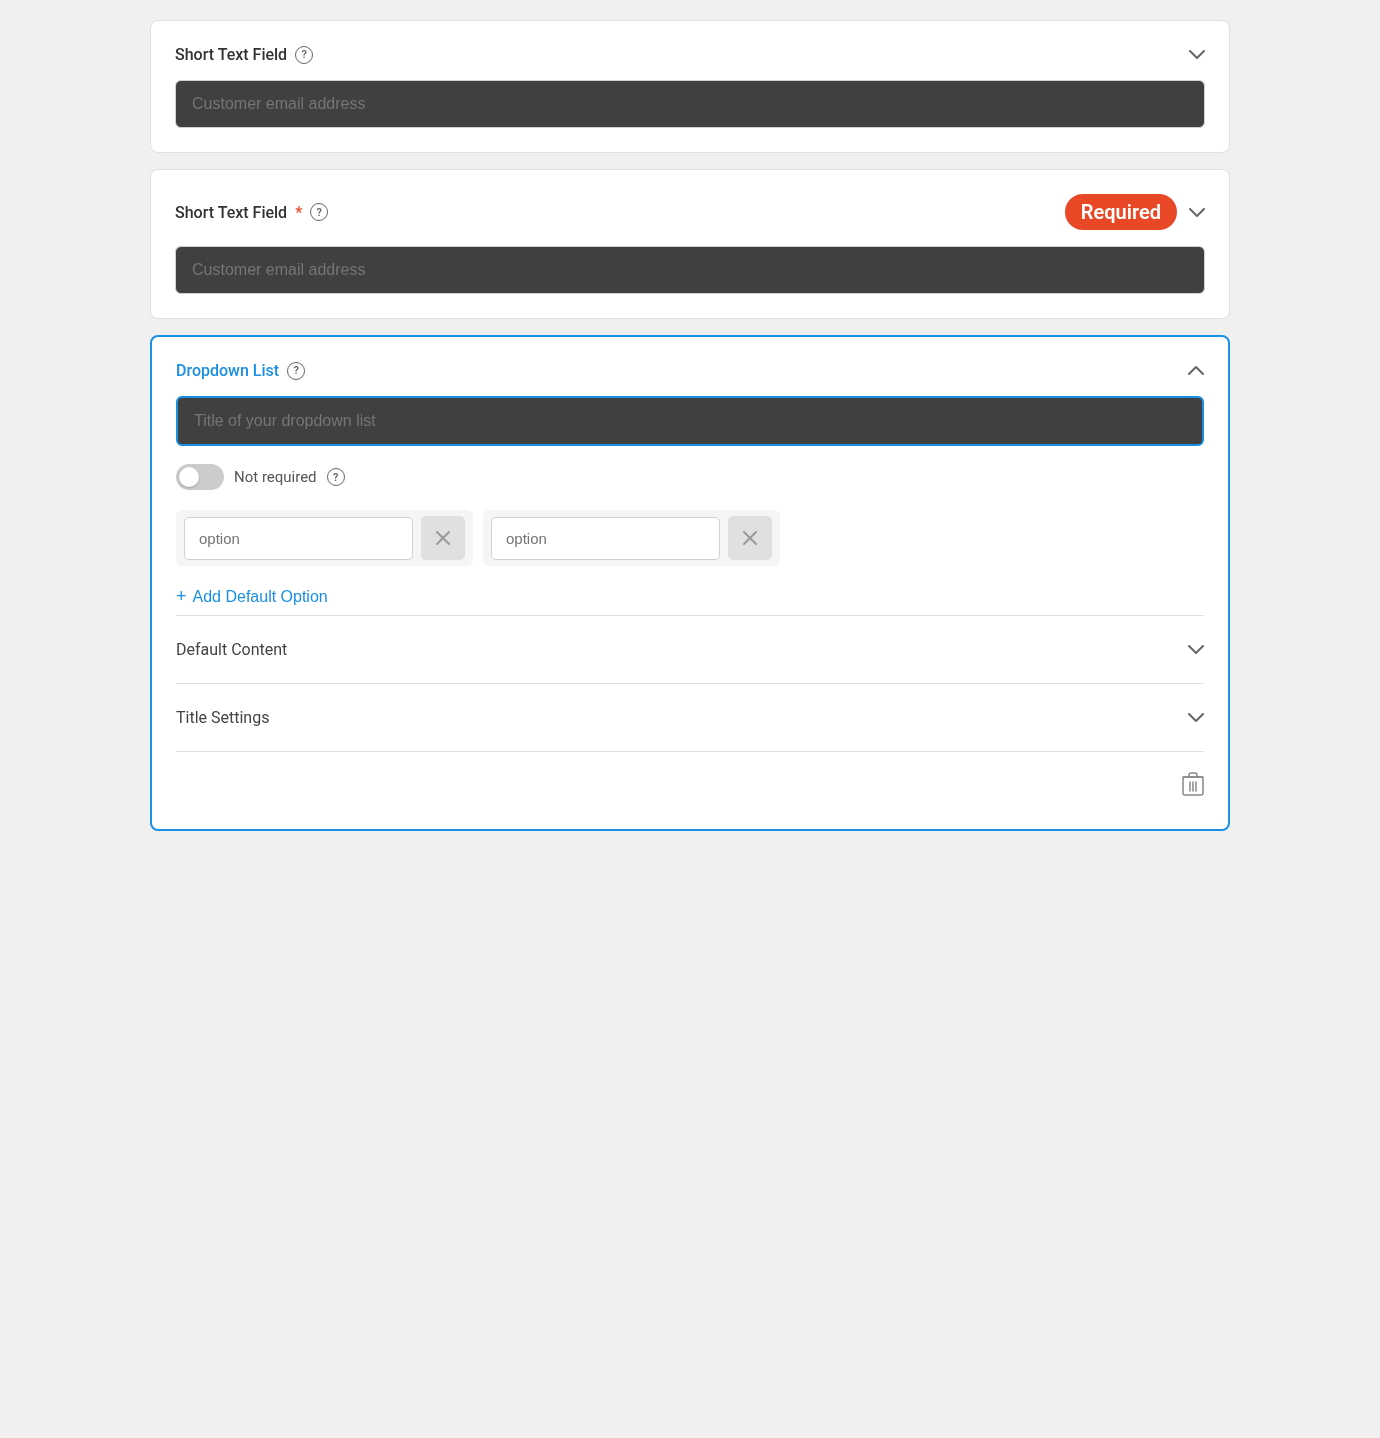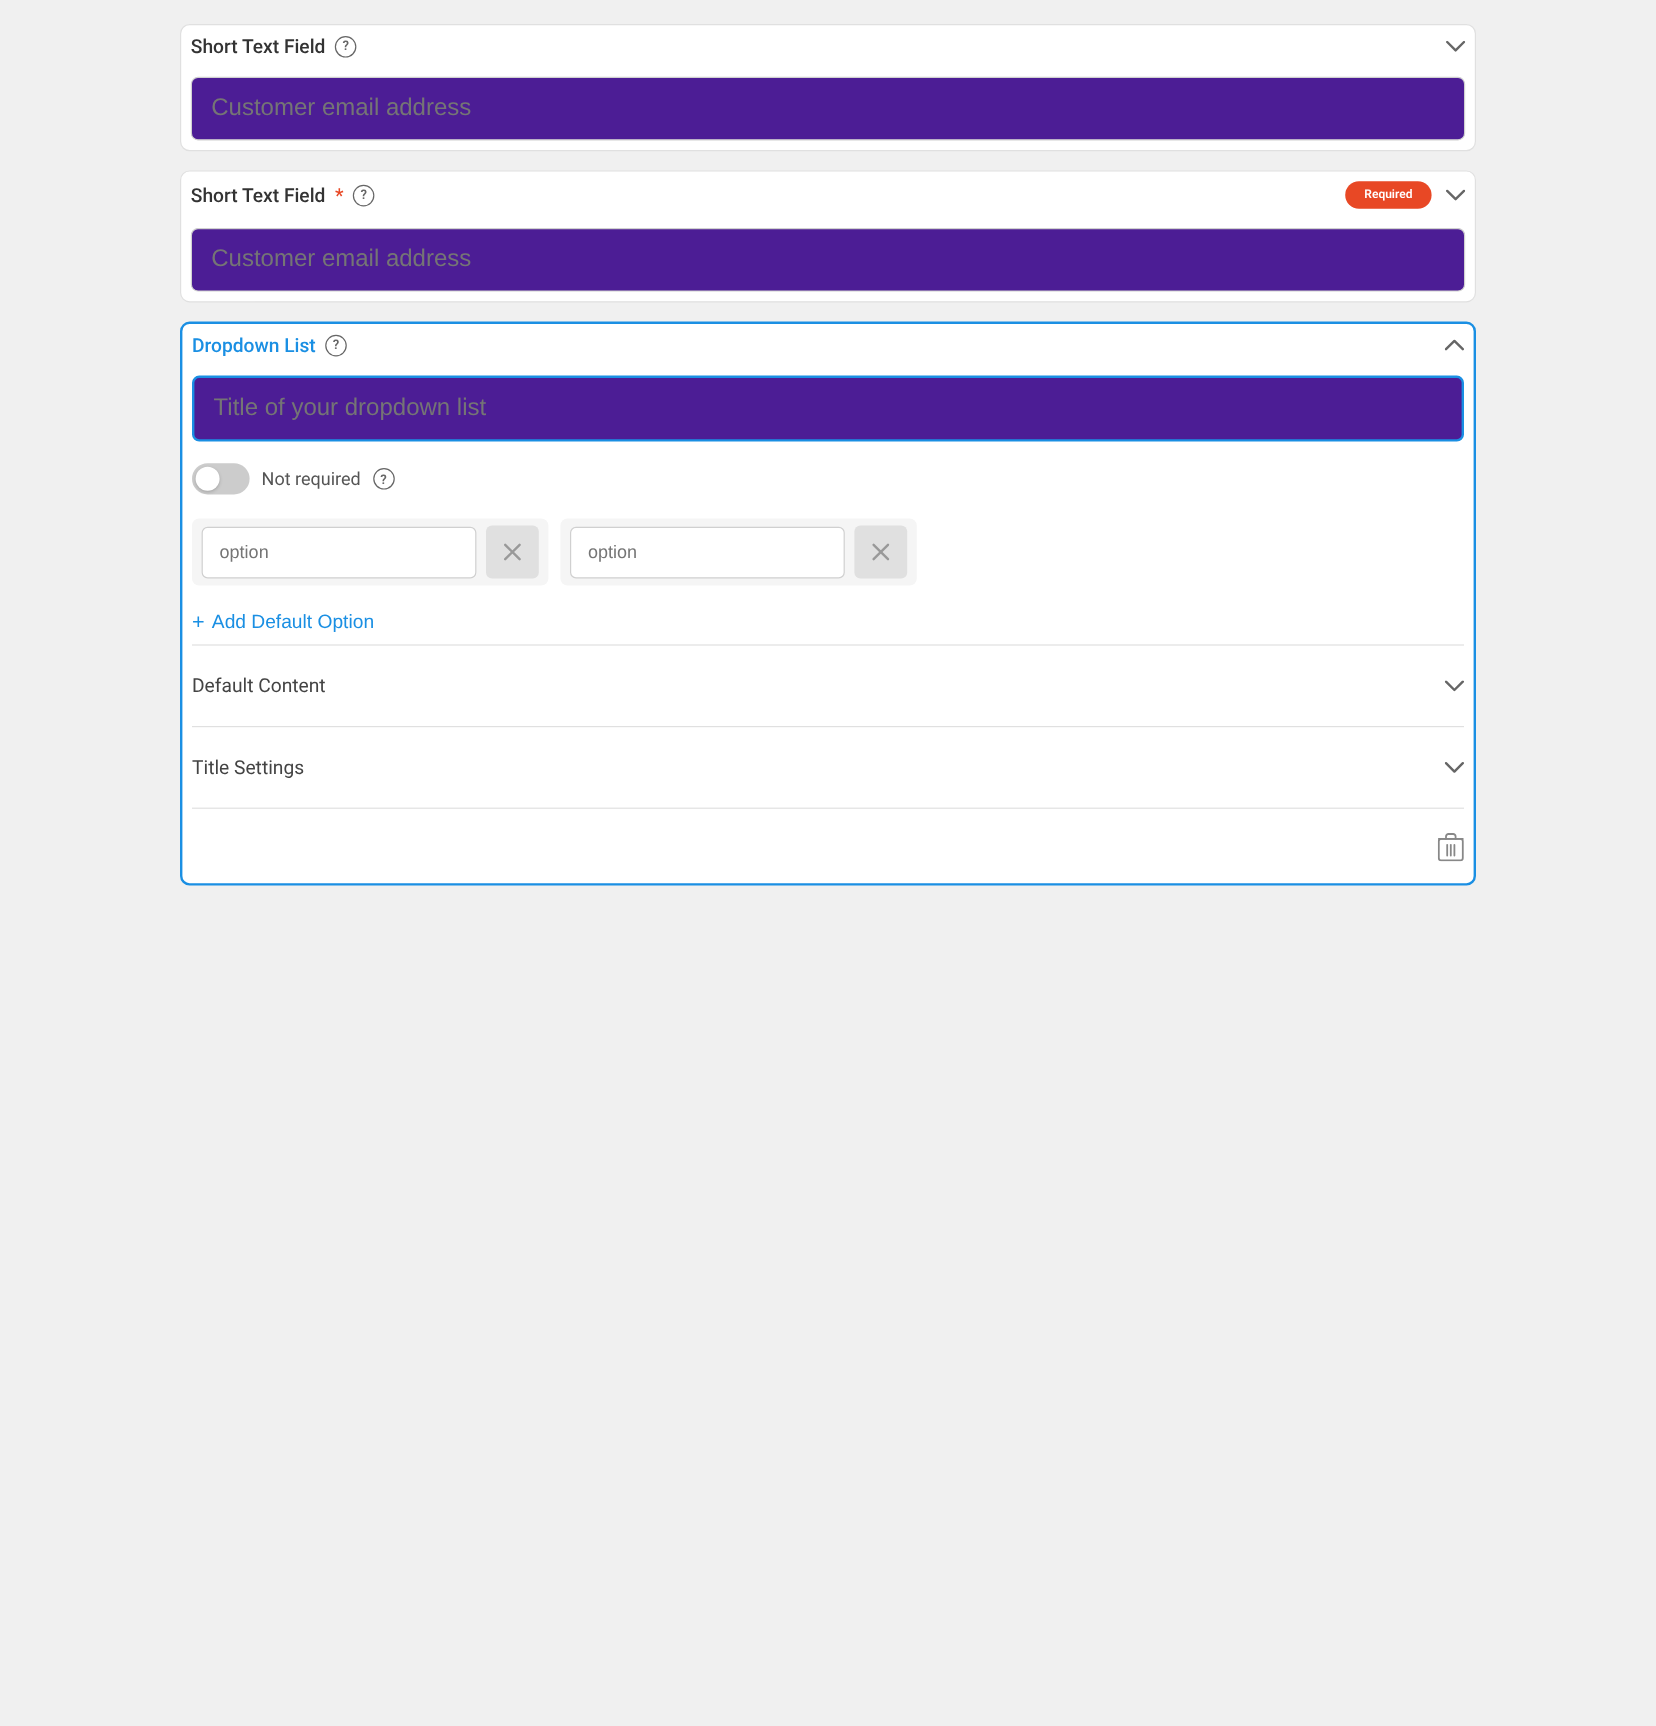--- a/index.html
+++ b/index.html
@@ -23,21 +23,21 @@
       display: flex;
       flex-direction: column;
       gap: 16px;
     }
 
     
     .card {
       background: #ffffff;
       border-radius: 8px;
       border: 1px solid #e0e0e0;
-      padding: 8px;
+      padding: 24px;
     }
 
     .card.active {
       border: 2px solid #1a8fe3;
     }
 
     
     .card-header {
       display: flex;
       align-items: center;
@@ -60,21 +60,21 @@
 
     .card-header-right {
       display: flex;
       align-items: center;
       gap: 12px;
     }
 
     .required-badge {
       background: #e84825;
       color: #fff;
-      font-size: 10px;
+      font-size: 20px;
       font-weight: 600;
       padding: 6px 16px;
       border-radius: 20px;
     }
 
     .chevron-icon {
       color: #666;
       font-size: 16px;
       cursor: pointer;
     }
@@ -97,24 +97,24 @@
       color: #e84825;
       font-size: 16px;
     }
 
     
     .text-input {
       width: 100%;
       border: 1px solid #d0d0d0;
       border-radius: 6px;
       padding: 14px 16px;
-      font-size: 20px;
+      font-size: 16px;
       color: #999;
       outline: none;
-      background: #4c1d95;
+      background: #404040;
     }
 
     .text-input.focused {
       border: 2px solid #1a8fe3;
       color: #999;
     }
 
     
     .toggle-container {
       display: flex;

